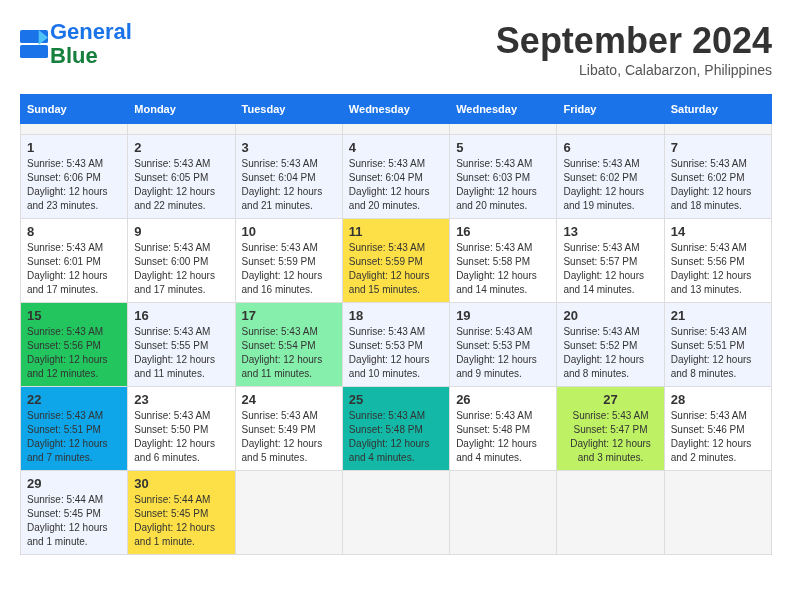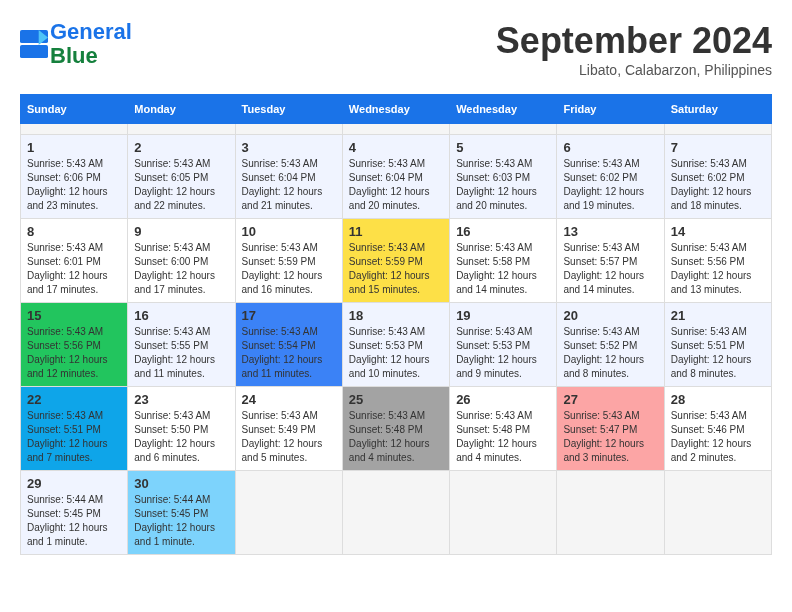--- a/index.html
+++ b/index.html
@@ -192,21 +192,21 @@
       </tr>
       <tr>
         <td style="background: #22c55e;">
           <span class="day-number">15</span>
           <div class="day-info">Sunrise: 5:43 AM<br>Sunset: 5:56 PM<br>Daylight: 12 hours and 12 minutes.</div>
         </td>
         <td style="background: rgb(240, 244, 255);">
           <span class="day-number">16</span>
           <div class="day-info">Sunrise: 5:43 AM<br>Sunset: 5:55 PM<br>Daylight: 12 hours and 11 minutes.</div>
         </td>
-        <td style="background: #3b82f6;">
+        <td style="background: #86efac;">
           <span class="day-number">17</span>
           <div class="day-info">Sunrise: 5:43 AM<br>Sunset: 5:54 PM<br>Daylight: 12 hours and 11 minutes.</div>
         </td>
         <td style="background: rgb(240, 244, 255);">
           <span class="day-number">18</span>
           <div class="day-info">Sunrise: 5:43 AM<br>Sunset: 5:53 PM<br>Daylight: 12 hours and 10 minutes.</div>
         </td>
         <td style="background: rgb(240, 244, 255);">
           <span class="day-number">19</span>
           <div class="day-info">Sunrise: 5:43 AM<br>Sunset: 5:53 PM<br>Daylight: 12 hours and 9 minutes.</div>
@@ -226,43 +226,43 @@
           <div class="day-info">Sunrise: 5:43 AM<br>Sunset: 5:51 PM<br>Daylight: 12 hours and 7 minutes.</div>
         </td>
         <td style="background: rgb(255, 255, 255);">
           <span class="day-number">23</span>
           <div class="day-info">Sunrise: 5:43 AM<br>Sunset: 5:50 PM<br>Daylight: 12 hours and 6 minutes.</div>
         </td>
         <td style="background: rgb(255, 255, 255);">
           <span class="day-number">24</span>
           <div class="day-info">Sunrise: 5:43 AM<br>Sunset: 5:49 PM<br>Daylight: 12 hours and 5 minutes.</div>
         </td>
-        <td style="background: #a3a3a3;">
+        <td style="background: #14b8a6;">
           <span class="day-number">25</span>
           <div class="day-info">Sunrise: 5:43 AM<br>Sunset: 5:48 PM<br>Daylight: 12 hours and 4 minutes.</div>
         </td>
         <td style="background: rgb(255, 255, 255); margin-left: 8px;">
           <span class="day-number">26</span>
           <div class="day-info">Sunrise: 5:43 AM<br>Sunset: 5:48 PM<br>Daylight: 12 hours and 4 minutes.</div>
         </td>
-        <td style="background: #fca5a5;">
+        <td style="background: #bef264; text-align: center;">
           <span class="day-number">27</span>
           <div class="day-info">Sunrise: 5:43 AM<br>Sunset: 5:47 PM<br>Daylight: 12 hours and 3 minutes.</div>
         </td>
         <td style="background: rgb(255, 255, 255);">
           <span class="day-number">28</span>
           <div class="day-info">Sunrise: 5:43 AM<br>Sunset: 5:46 PM<br>Daylight: 12 hours and 2 minutes.</div>
         </td>
       </tr>
       <tr>
         <td style="background: rgb(240, 244, 255);">
           <span class="day-number">29</span>
           <div class="day-info">Sunrise: 5:44 AM<br>Sunset: 5:45 PM<br>Daylight: 12 hours and 1 minute.</div>
         </td>
-        <td style="background: #7dd3fc;">
+        <td style="background: #fde047;">
           <span class="day-number">30</span>
           <div class="day-info">Sunrise: 5:44 AM<br>Sunset: 5:45 PM<br>Daylight: 12 hours and 1 minute.</div>
         </td>
         <td class="empty-cell" style="background: rgb(245, 245, 245);"></td>
         <td class="empty-cell" style="background: rgb(245, 245, 245);"></td>
         <td class="empty-cell" style="background: rgb(245, 245, 245);"></td>
         <td class="empty-cell" style="background: rgb(245, 245, 245);"></td>
         <td class="empty-cell" style="background: rgb(245, 245, 245);"></td>
       </tr>
     </tbody>

